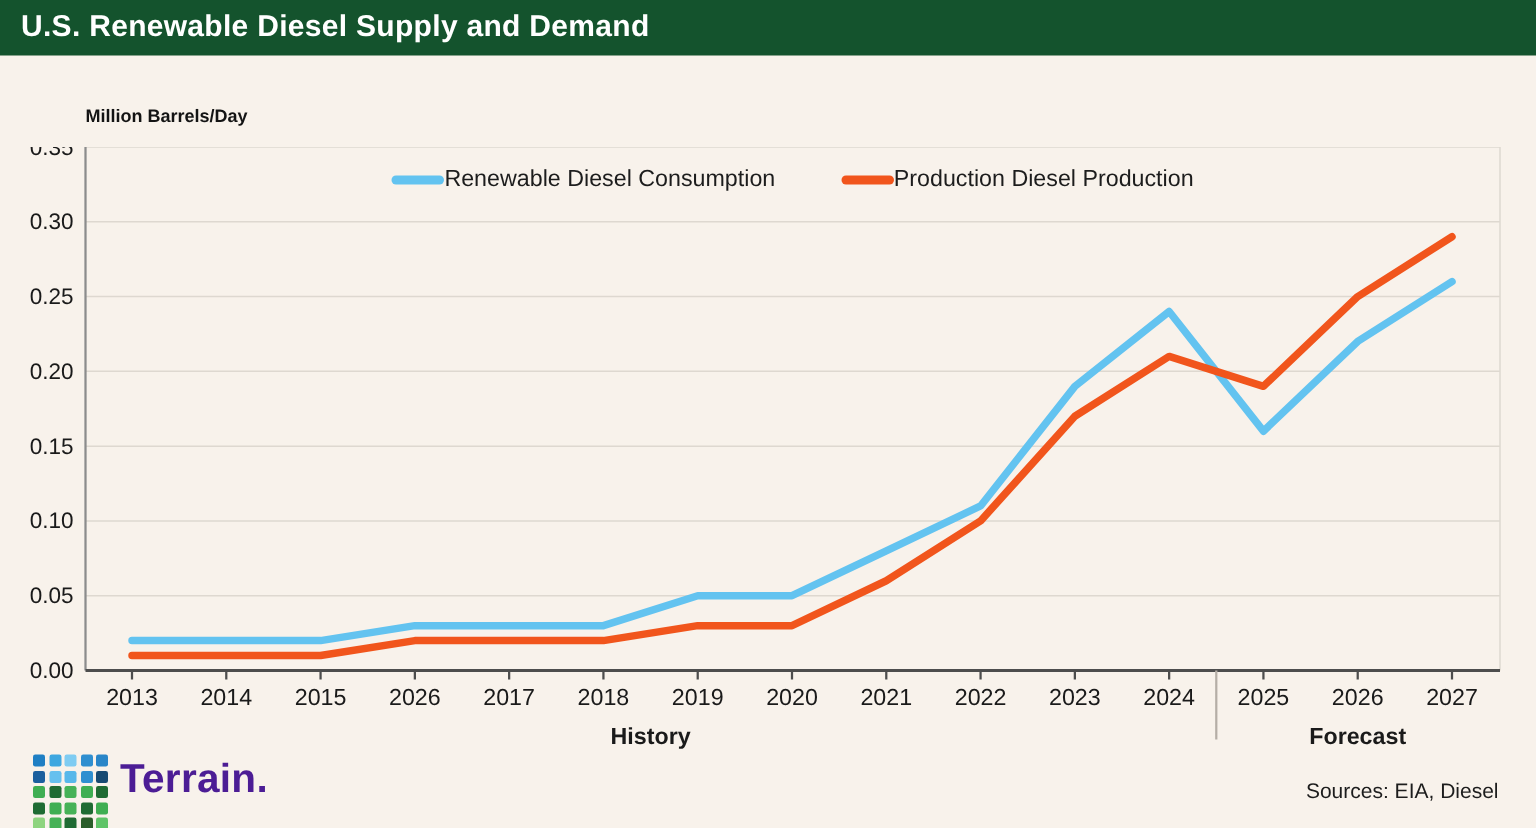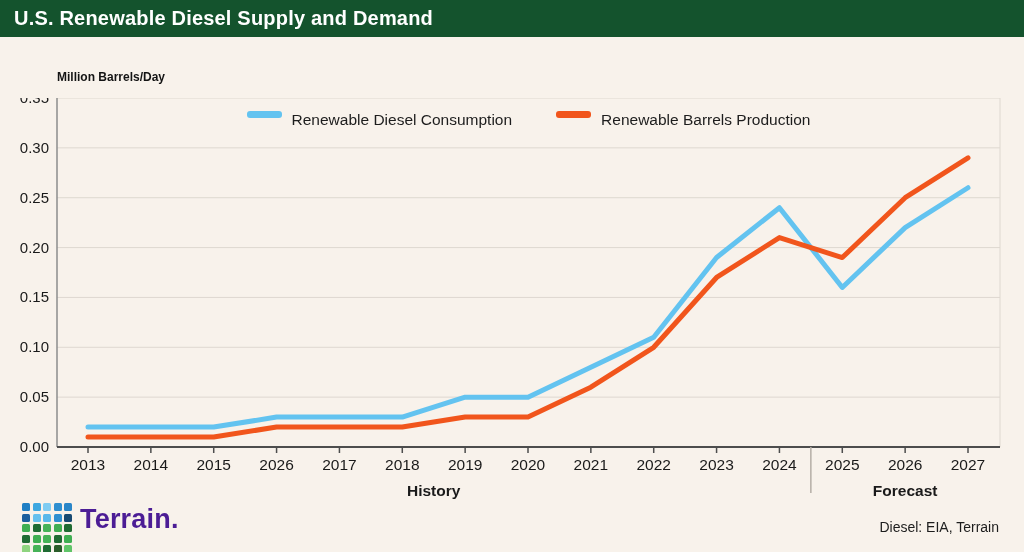--- a/index.html
+++ b/index.html
@@ -7,21 +7,21 @@
   .page{position:relative;width:1024px;height:552px;background:#F8F2EB;overflow:hidden;}
 
   .titlebar{position:absolute;top:0;left:0;width:1024px;height:37px;background:#1A5D32;
     display:flex;align-items:center;box-sizing:border-box;padding-left:14px;}
   .titlebar h1{margin:0;color:#FFFFFF;font-size:20px;font-weight:bold;letter-spacing:.2px;}
 
   .ylabel{position:absolute;left:57px;top:70px;font-size:12px;font-weight:bold;color:#141414;}
 
   .legend{position:absolute;left:57px;top:111px;width:943px;display:flex;justify-content:center;
     align-items:center;gap:44px;z-index:3;}
-  .legend-item{display:flex;gap:10px;font-size:15.5px;color:#1d1d1d;}
+  .legend-item{display:flex;align-items:center;font-size:15.5px;color:#1d1d1d;}
   .swatch{width:35px;height:6.5px;border-radius:3px;background:#999;flex:0 0 auto;}
 
   .chart-svg{position:absolute;left:0;top:98px;z-index:2;}
 
   .logo{position:absolute;left:22px;top:503px;display:grid;
     grid-template-columns:repeat(5,8px);grid-auto-rows:8px;gap:2.5px;}
   .logo span{width:8px;height:8px;border-radius:1.5px;display:block;}
   .brand{position:absolute;left:80px;top:504px;font-size:27px;font-weight:bold;color:#4c1d95;letter-spacing:.2px;}
   .sources{position:absolute;right:25px;top:519px;font-size:14px;color:#1d1d1d;}
 </style>
@@ -36,21 +36,21 @@
 
   <div class="ylabel">Million Barrels/Day</div>
 
   <div class="legend">
     <div class="legend-item">
       <span class="swatch" style="background: rgb(99, 195, 240);"></span>
       <span>Renewable Diesel Consumption</span>
     </div>
     <div class="legend-item">
       <span class="swatch" style="background: rgb(241, 85, 28);"></span>
-      <span>Renewable Barrels Production</span>
+      <span>Production Diesel Production</span>
     </div>
   </div>
 
   <svg class="chart-svg" id="chart" width="1012" height="404" viewBox="0 0 1012 404">
       <g>
         <line x1="57" y1="299.1428571428571" x2="1000" y2="299.1428571428571" stroke="#DED8D0" stroke-width="1"></line>
         <line x1="57" y1="249.28571428571428" x2="1000" y2="249.28571428571428" stroke="#DED8D0" stroke-width="1"></line>
         <line x1="57" y1="199.42857142857142" x2="1000" y2="199.42857142857142" stroke="#DED8D0" stroke-width="1"></line>
         <line x1="57" y1="149.57142857142856" x2="1000" y2="149.57142857142856" stroke="#DED8D0" stroke-width="1"></line>
         <line x1="57" y1="99.71428571428572" x2="1000" y2="99.71428571428572" stroke="#DED8D0" stroke-width="1"></line>
@@ -132,15 +132,15 @@
       <span style="background: rgb(70, 178, 87);"></span>
       <span style="background: rgb(31, 107, 51);"></span>
       <span style="background: rgb(63, 174, 82);"></span>
       <span style="background: rgb(142, 212, 127);"></span>
       <span style="background: rgb(70, 178, 87);"></span>
       <span style="background: rgb(31, 107, 51);"></span>
       <span style="background: rgb(42, 93, 42);"></span>
       <span style="background: rgb(95, 196, 104);"></span>
     </div>
   <div class="brand">Terrain.</div>
-  <div class="sources">Diesel: EIA, Terrain</div>
+  <div class="sources">Sources: EIA, Diesel</div>
 
 </div>
 
 </body></html>

